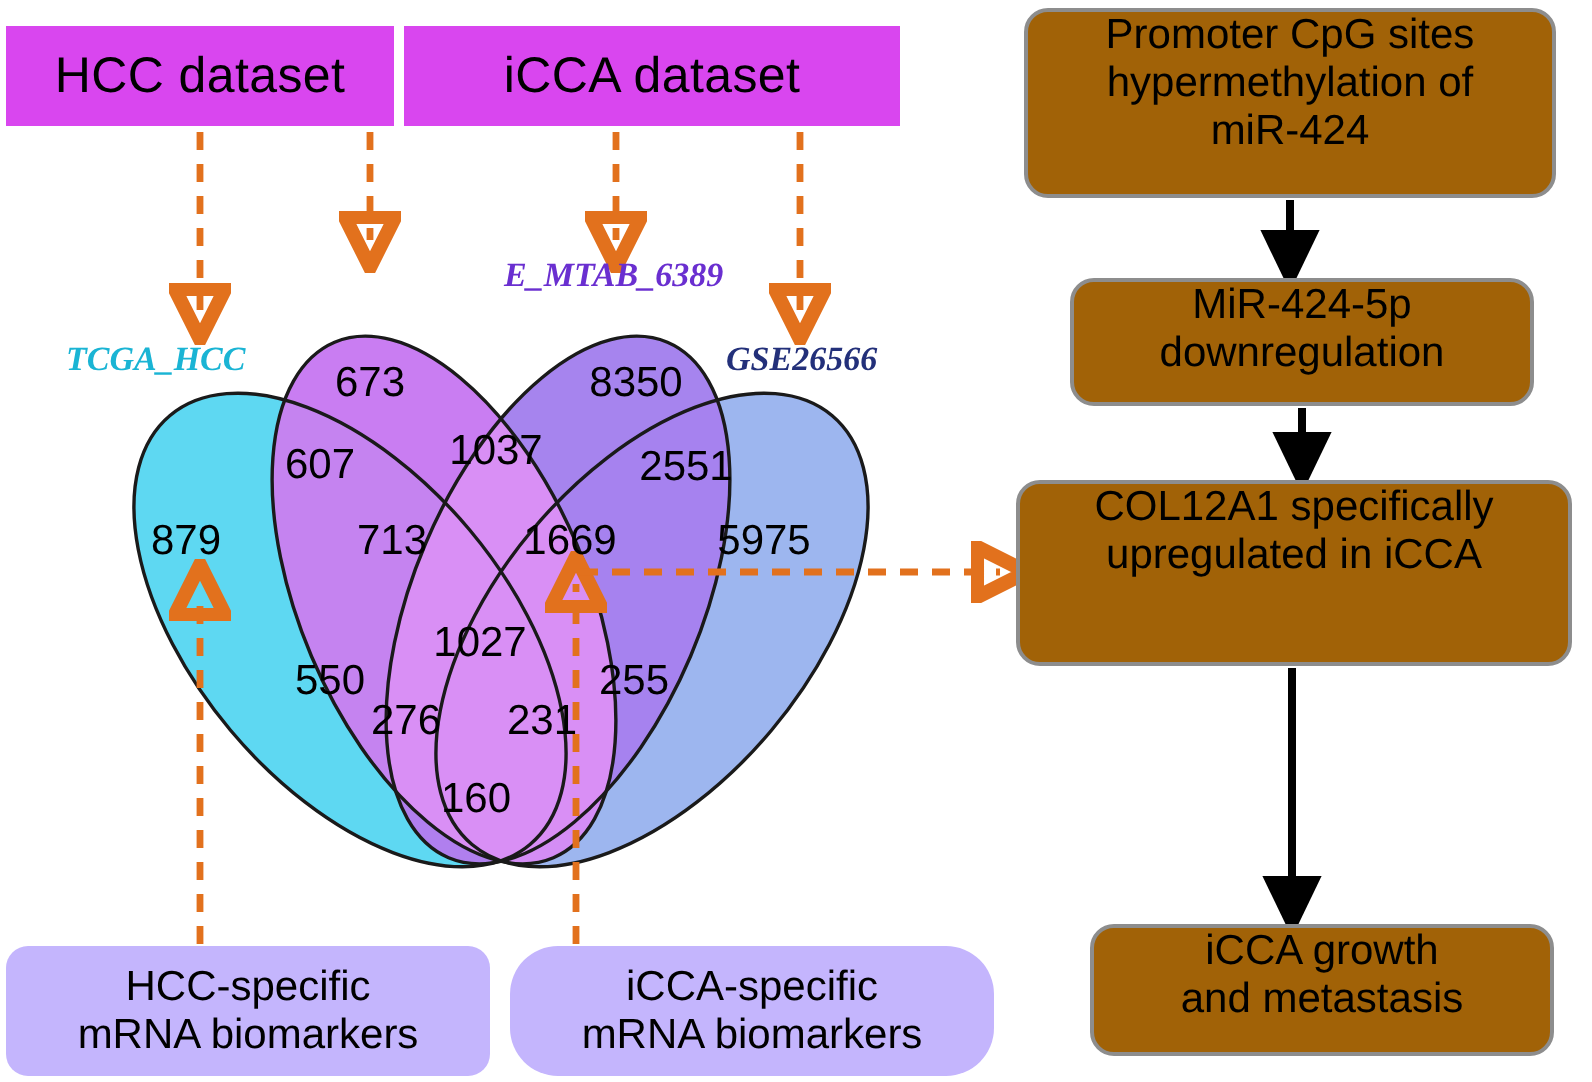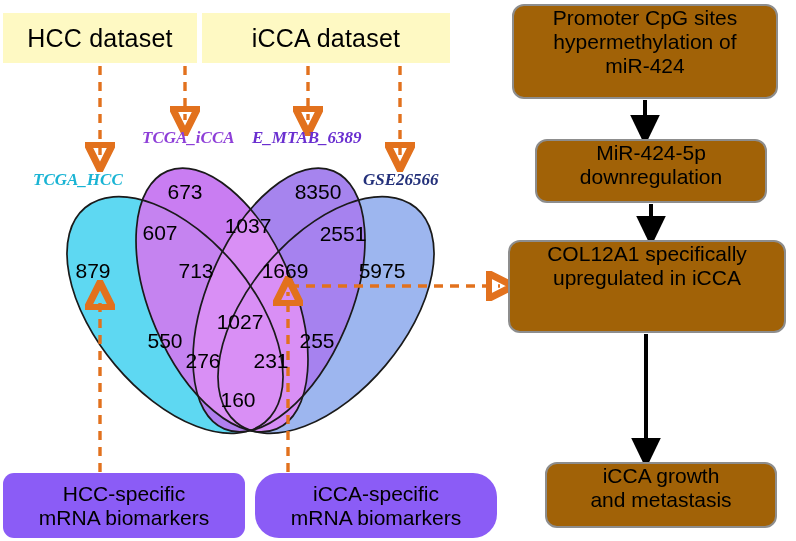--- a/index.html
+++ b/index.html
@@ -18,35 +18,35 @@
   .stage {
     position: absolute;
     left: 0; top: 0;
     width: 796px;
     height: 541px;
   }
 
   
   .dataset-box {
     position: absolute;
-    background: #fef9c3;
+    background: #d946ef;
     display: flex;
     align-items: center;
     justify-content: center;
     font-size: 25px;
     color: #000000;
     letter-spacing: 0.2px;
   }
   #hcc-dataset-box { left: 3px;   top: 13px; width: 194px; height: 50px; }
   #icca-dataset-box{ left: 202px; top: 13px; width: 248px; height: 50px; text-align: right; }
 
   
   .biomarker-box {
     position: absolute;
-    background: #8b5cf6;
+    background: #c4b5fd;
     border-radius: 11px;
     display: flex;
     flex-direction: column;
     align-items: center;
     justify-content: center;
     font-size: 21px;
     line-height: 1.12;
     color: #000000;
     text-align: center;
   }
@@ -222,21 +222,20 @@
     </g>
 
     <g stroke="#000000" stroke-width="4" fill="none">
       <line x1="645" y1="100" x2="645" y2="131" marker-end="url(#arrowBlack)"></line>
       <line x1="651" y1="204" x2="651" y2="232" marker-end="url(#arrowBlack)"></line>
       <line x1="646" y1="334" x2="646" y2="454" marker-end="url(#arrowBlack)"></line>
     </g>
   </svg>
 
   <div class="venn-label" id="label-tcga-hcc">TCGA_HCC</div>
-  <div class="venn-label" id="label-tcga-icca">TCGA_iCCA</div>
   <div class="venn-label" id="label-emtab">E_MTAB_6389</div>
   <div class="venn-label" id="label-gse">GSE26566</div>
 
   <div class="venn-num" style="left:185px; top:192px;">673</div>
   <div class="venn-num" style="left:318px; top:192px;">8350</div>
   <div class="venn-num" style="left:160px; top:233px;">607</div>
   <div class="venn-num" style="left:248px; top:226px;">1037</div>
   <div class="venn-num" style="left:343px; top:234px;">2551</div>
   <div class="venn-num" style="left:93px;  top:271px;">879</div>
   <div class="venn-num" style="left:196px; top:271px;">713</div>

